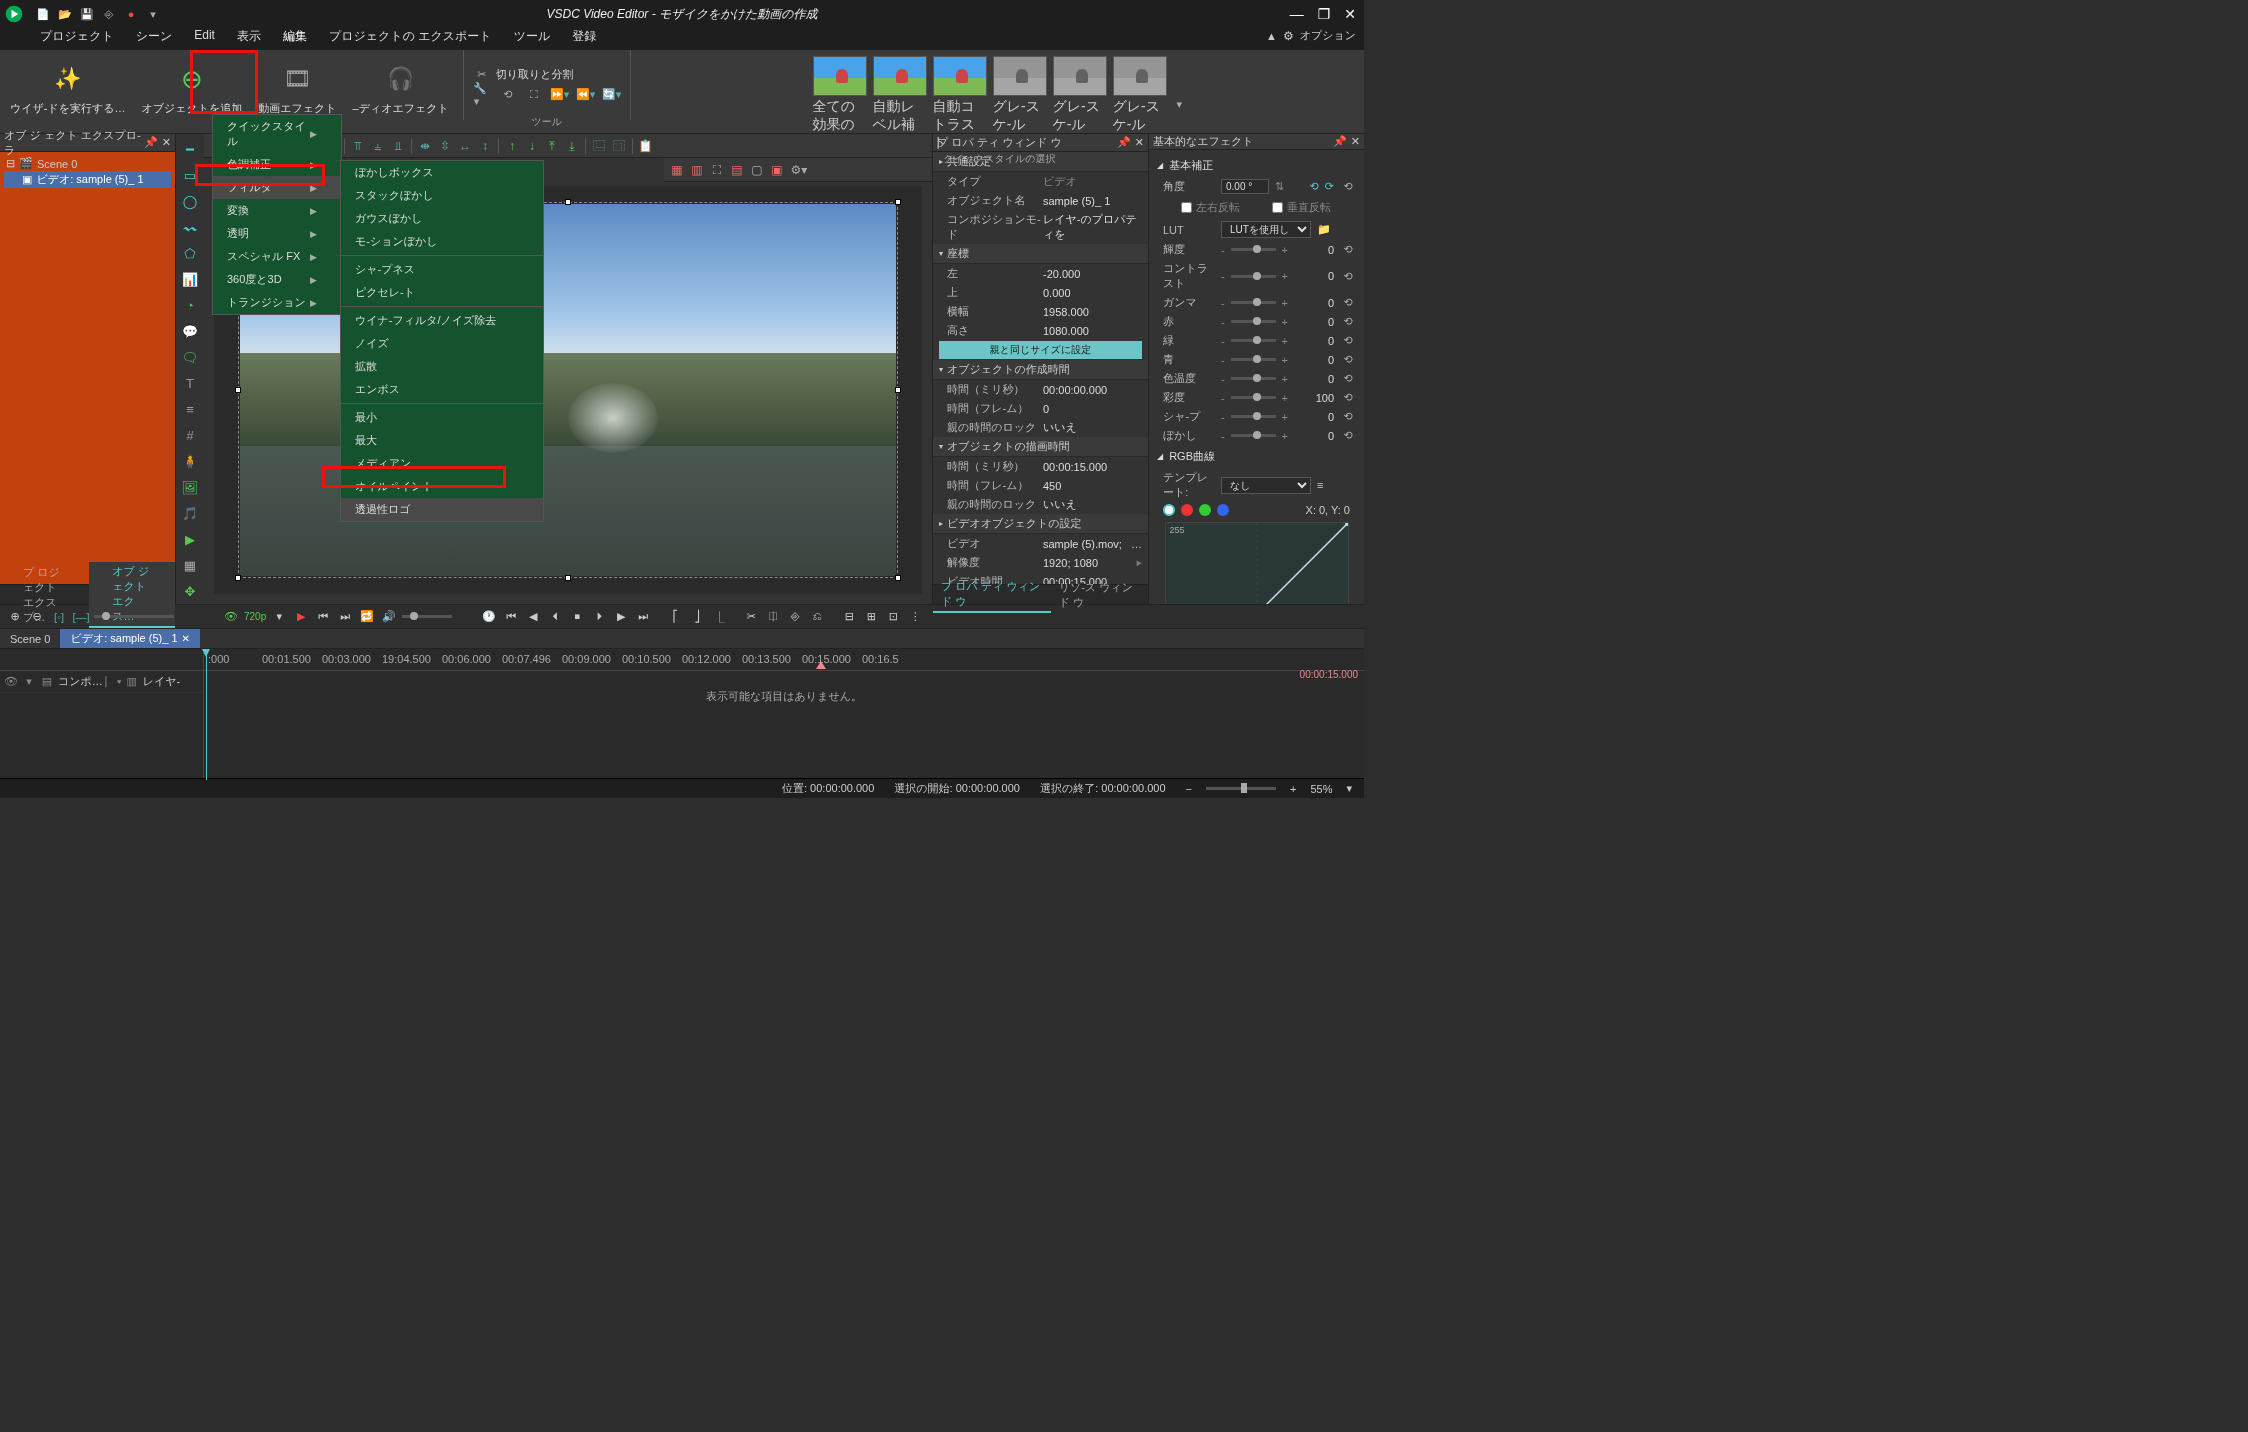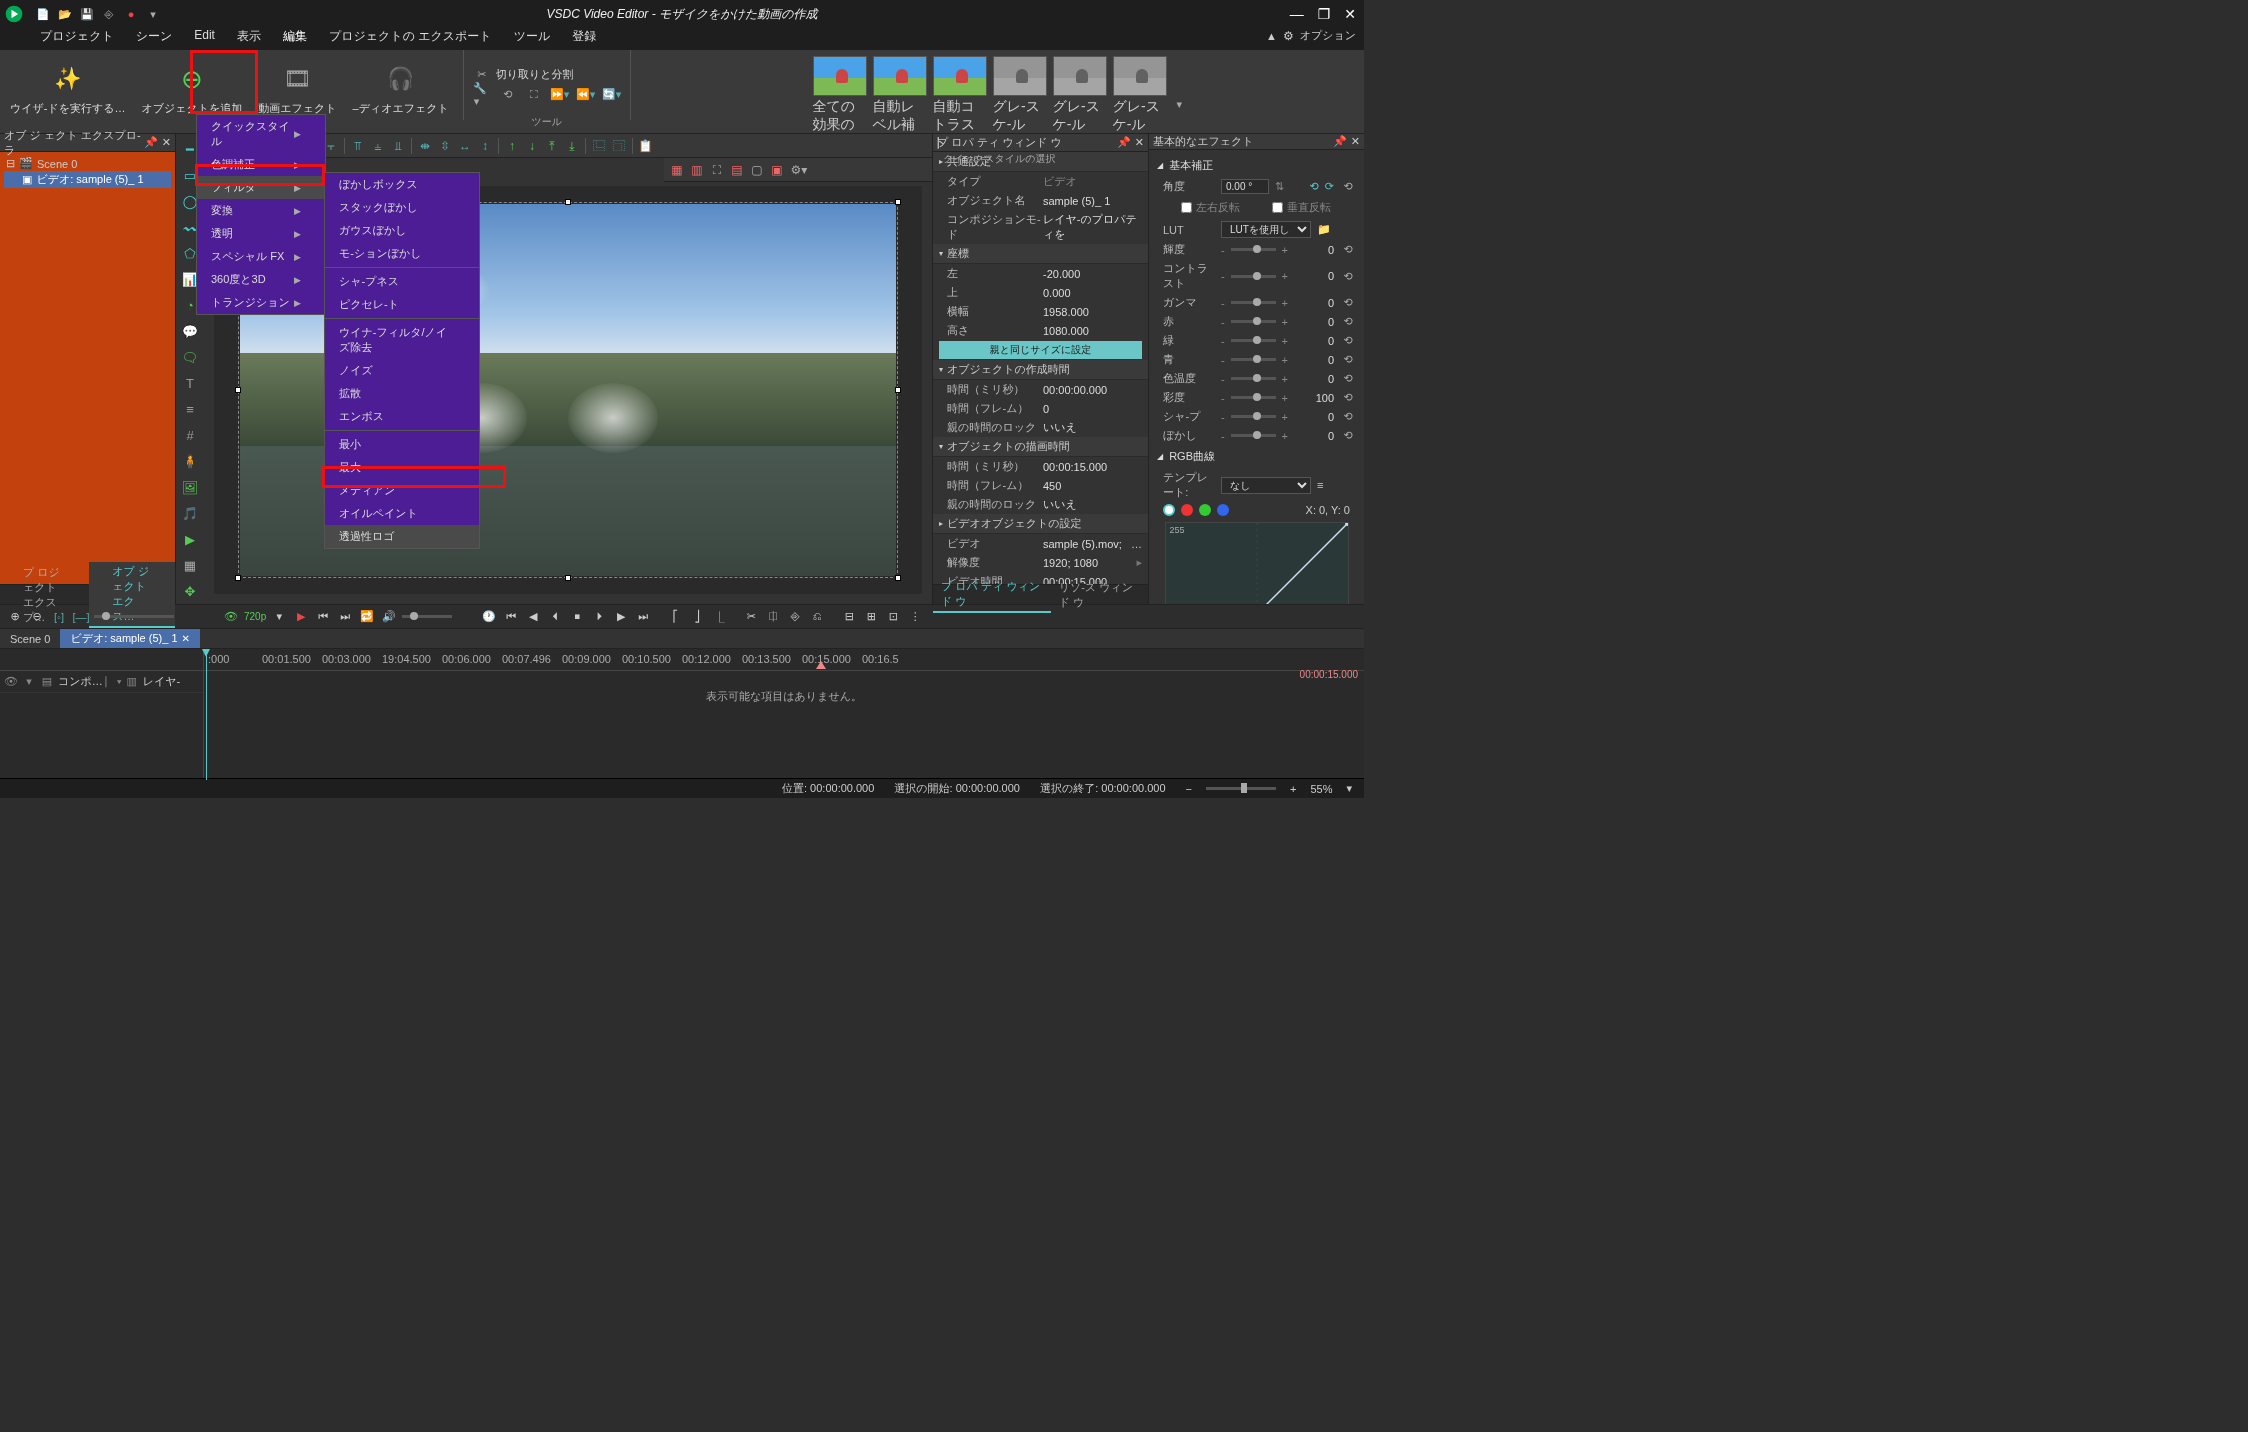--- a/index.html
+++ b/index.html
@@ -70,21 +70,21 @@
 .scene-frame { width: 660px; height: 376px; position: relative; }
 .scene-border { position: absolute; inset: 0; border: 1px dashed #888; }
 .scene-img { position: absolute; inset: 2px; background: linear-gradient(to bottom, #5a8ac5 0%, #a3c6e8 30%, #d8e4ed 42%, #4a6148 48%, #2d3e2a 58%, #5a6862 68%, #4a5550 100%); overflow: hidden; }
 .scene-handles .h { position: absolute; width: 6px; height: 6px; background: #fff; border: 1px solid #000; }
 .scene-handles .h.tl { left: -3px; top: -3px; } .scene-handles .h.tr { right: -3px; top: -3px; }
 .scene-handles .h.bl { left: -3px; bottom: -3px; } .scene-handles .h.br { right: -3px; bottom: -3px; }
 .scene-handles .h.tm { left: 50%; top: -3px; margin-left: -3px; } .scene-handles .h.bm { left: 50%; bottom: -3px; margin-left: -3px; }
 .scene-handles .h.ml { left: -3px; top: 50%; margin-top: -3px; } .scene-handles .h.mr { right: -3px; top: 50%; margin-top: -3px; }
 
 
-.submenu { position: absolute; background: #4c1d95; border: 1px solid #555; z-index: 150; min-width: 130px; }
+.submenu { position: absolute; background: #14532d; border: 1px solid #555; z-index: 150; min-width: 130px; margin-left: 16px; }
 .submenu .sm-item { padding: 4px 24px 4px 14px; font-size: 11px; color: #ddd; cursor: pointer; display: flex; justify-content: space-between; align-items: center; }
 .submenu .sm-item:hover, .submenu .sm-item.hover { background: #4a4a4a; }
 .submenu .sm-item .arrow { font-size: 9px; color: #aaa; }
 .submenu .sm-sep { height: 1px; background: #555; margin: 2px 0; }
 
 .prop-panel { width: 216px; background: #333; border-left: 1px solid #222; display: flex; flex-direction: column; }
 .prop-panel .panel-header { justify-content: space-between; }
 .prop-body { flex: 1; overflow-y: auto; font-size: 10px; }
 .prop-section { padding: 2px 6px; background: #3a3a3a; border-bottom: 1px solid #2a2a2a; color: #ccc; cursor: pointer; display: flex; align-items: center; gap: 4px; }
 .prop-section .caret { font-size: 8px; }
@@ -318,21 +318,21 @@
   <div class="sm-item">
       <span>360度と3D</span>
       <span class="arrow">▶</span>
     </div>
   <div class="sm-item">
       <span>トランジション</span>
       <span class="arrow">▶</span>
     </div>
 </div>
 
-<div class="submenu" style="left:324px; top:172px; width:156px">
+<div class="submenu" style="left:324px; top:160px; width:204px">
   <div class="sm-item">
       <span>ぼかしボックス</span>
     </div>
   <div class="sm-item">
       <span>スタックぼかし</span>
     </div>
   <div class="sm-item">
       <span>ガウスぼかし</span>
     </div>
   <div class="sm-item">

